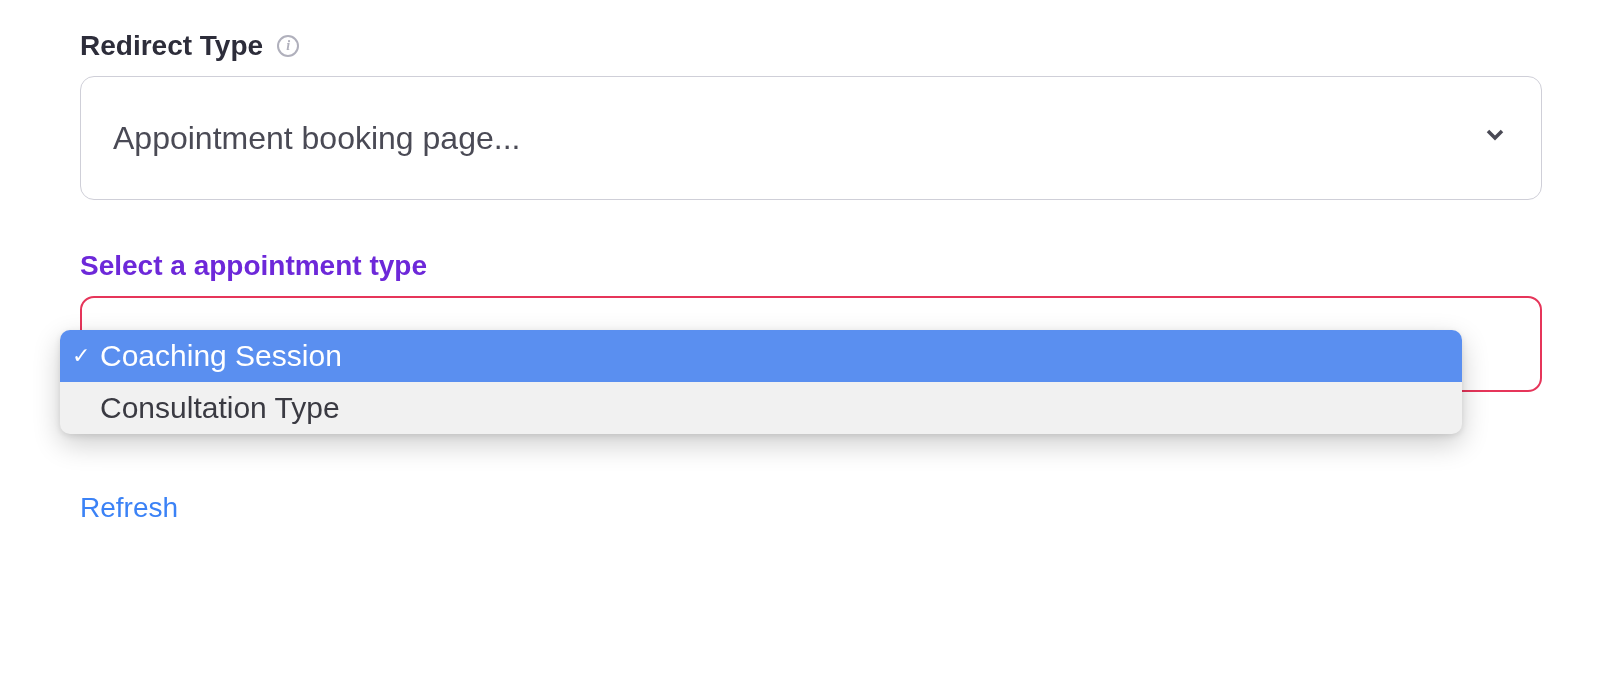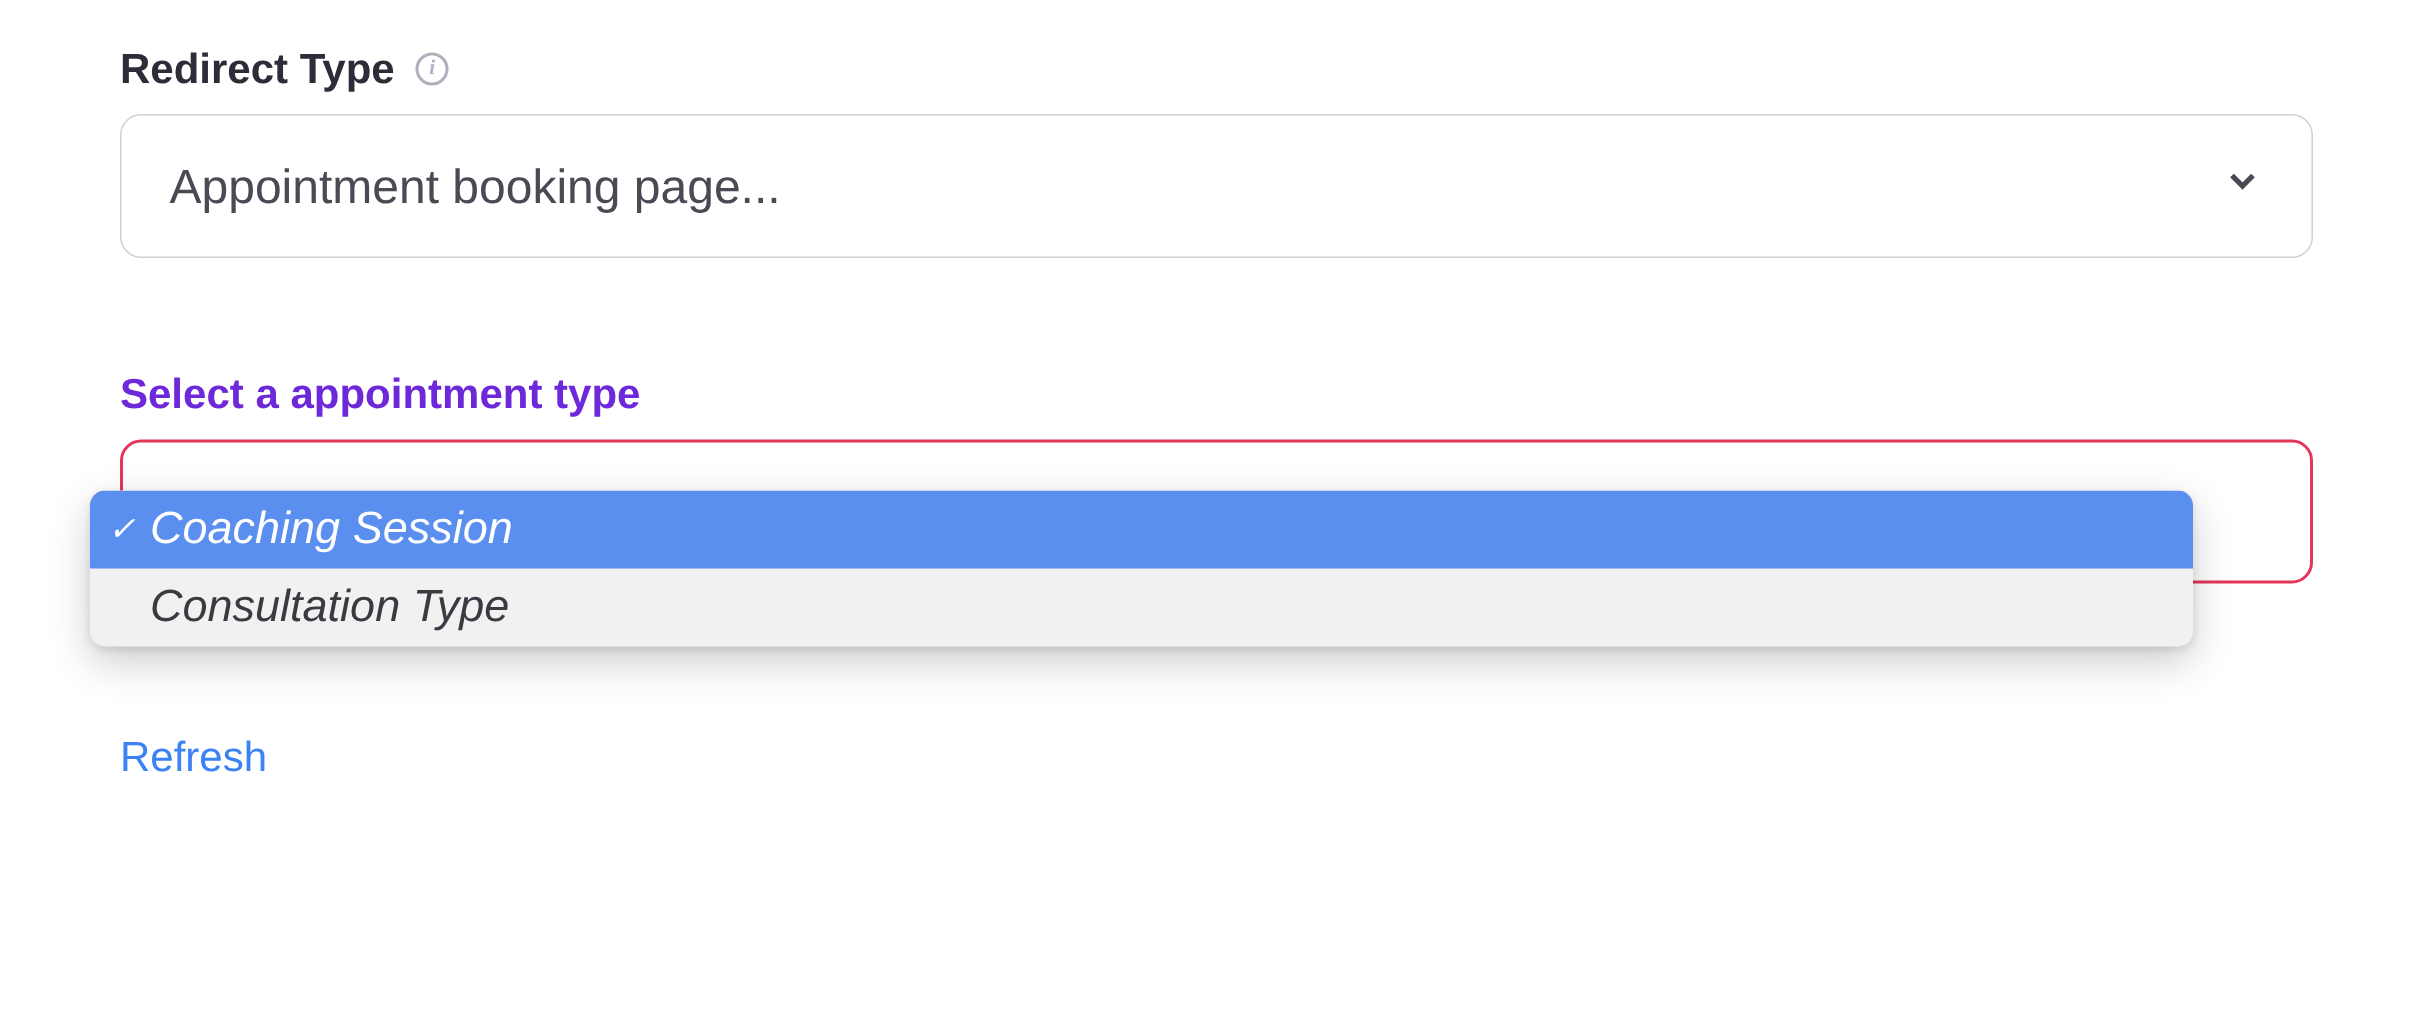--- a/index.html
+++ b/index.html
@@ -7,21 +7,21 @@
       margin: 0;
       padding: 0;
     }
     body {
       font-family: -apple-system, BlinkMacSystemFont, 'Segoe UI', Arial, sans-serif;
       background: #ffffff;
       padding: 30px 80px;
       width: 1622px;
     }
     .field-group {
-      margin-bottom: 75px;
+      margin-bottom: 50px;
     }
     .field-label-row {
       display: flex;
       align-items: center;
       gap: 14px;
       margin-bottom: 14px;
     }
     .field-label {
       font-size: 28px;
       font-weight: 600;
@@ -39,21 +39,21 @@
       font-weight: 600;
       color: #b0b0bc;
       font-style: italic;
       font-family: Georgia, serif;
     }
     .select-wrapper {
       position: relative;
     }
     .select-control {
       width: 100%;
-      height: 96px;
+      height: 124px;
       border: 1.5px solid #cfcfd8;
       border-radius: 14px;
       background: #ffffff;
       padding: 0 60px 0 32px;
       font-size: 32px;
       color: #4a4a55;
       display: flex;
       align-items: center;
       cursor: pointer;
       position: relative;
@@ -84,21 +84,20 @@
     }
     .dropdown-option {
       height: 52px;
       display: flex;
       align-items: center;
       padding-left: 40px;
       font-size: 30px;
       color: #3a3a42;
       cursor: pointer;
       position: relative;
-      font-style: italic;
     }
     .dropdown-option.selected {
       background: #5a8ff0;
       color: #ffffff;
     }
     .dropdown-option.selected::before {
       content: "✓";
       position: absolute;
       left: 12px;
       font-size: 22px;

